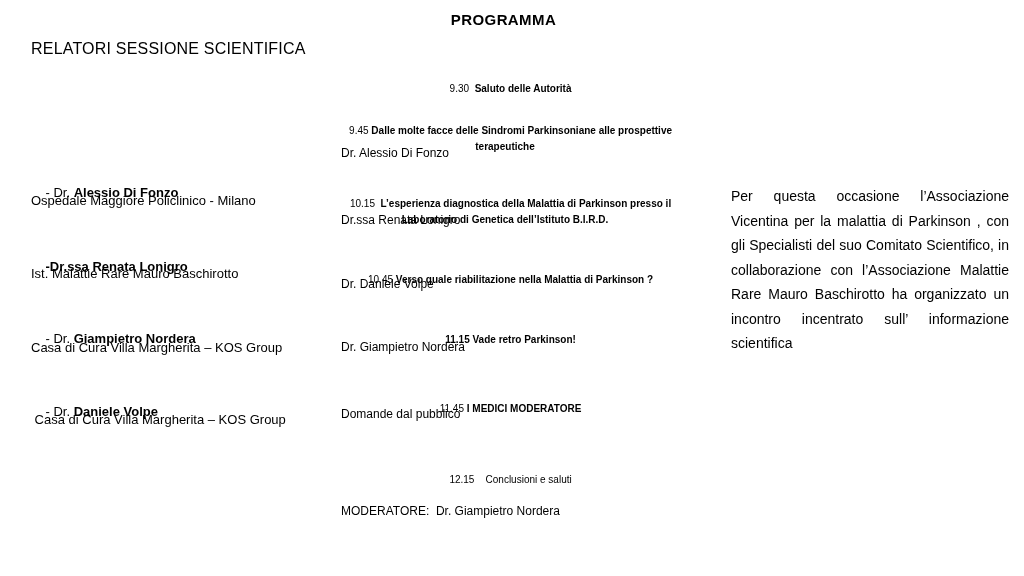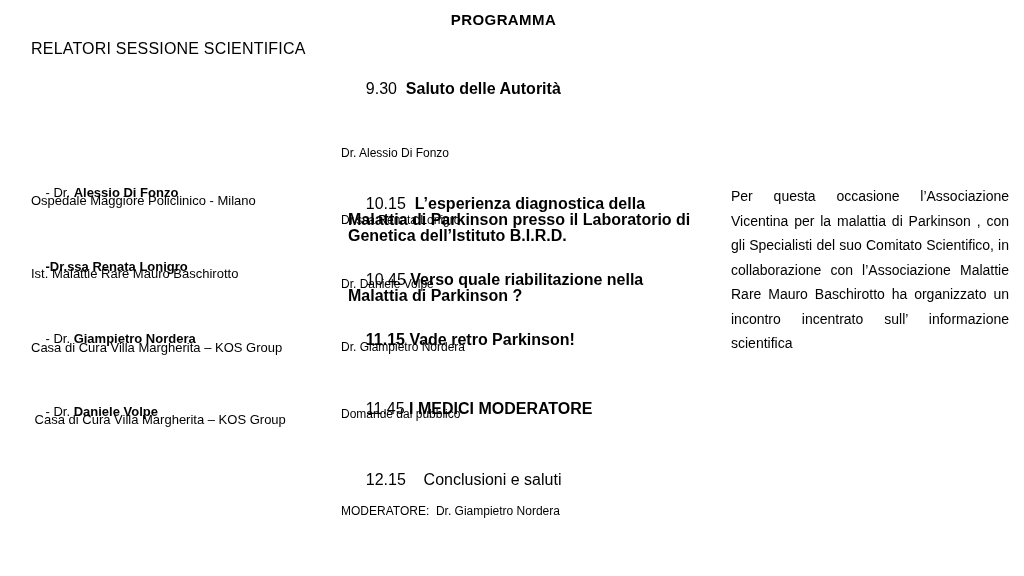--- a/index.html
+++ b/index.html
@@ -23,23 +23,24 @@
   }
 
   
   .relatori-heading { top: 40px; left: 31px; font-size: 16px; letter-spacing: 0.2px; }
   .spk { left: 31px; font-size: 13px; white-space: pre; }
   .spk .name { font-weight: 700; }
   .aff { left: 31px; font-size: 13px; white-space: pre; }
 
   
   .prog {
-    left: 348px; width: 356px;
-    font-size: 16px; line-height: 16px;
+    left: 327px; width: 356px;
+    font-size: 10px; line-height: 16px;
     white-space: pre-wrap;
+    text-align: center;
   }
   .prog .time { font-weight: 400; }
   .prog .ttl  { font-weight: 700; }
   .prog.bold-time .time { font-weight: 700; }
   .prog.plain .ttl { font-weight: 400; }
   .det { left: 341px; font-size: 12px; white-space: pre; text-align: right; }
   .moderator { top: 504px; left: 341px; font-size: 12px; white-space: pre; }
 
   
   .intro {
@@ -74,20 +75,23 @@
 
   <div class="abs spk" style="top:389px">
     <span>- Dr. </span><span class="name">Daniele Volpe</span>
   </div>
   <div class="abs aff" style="top:412px"> Casa di Cura Villa Margherita – KOS Group</div>
 
   <div class="abs prog" style="top:65px">
     <span class="time">9.30  </span><span class="ttl">Saluto delle Autorità</span>
   </div>
 
+  <div class="abs prog" style="top:107px">
+    <span class="time">9.45 </span><span class="ttl">Dalle molte facce delle Sindromi Parkinsoniane alle prospettive terapeutiche</span>
+  </div>
   <div class="abs det" style="top:146px">Dr. Alessio Di Fonzo</div>
 
   <div class="abs prog" style="top:180px">
     <span class="time">10.15  </span><span class="ttl">L’esperienza diagnostica della Malattia di Parkinson presso il Laboratorio di Genetica dell’Istituto B.I.R.D.</span>
   </div>
   <div class="abs det" style="top:213px">Dr.ssa Renata Lonigro</div>
 
   <div class="abs prog" style="top:256px">
     <span class="time">10.45 </span><span class="ttl">Verso quale riabilitazione nella Malattia di Parkinson ?</span>
   </div>

